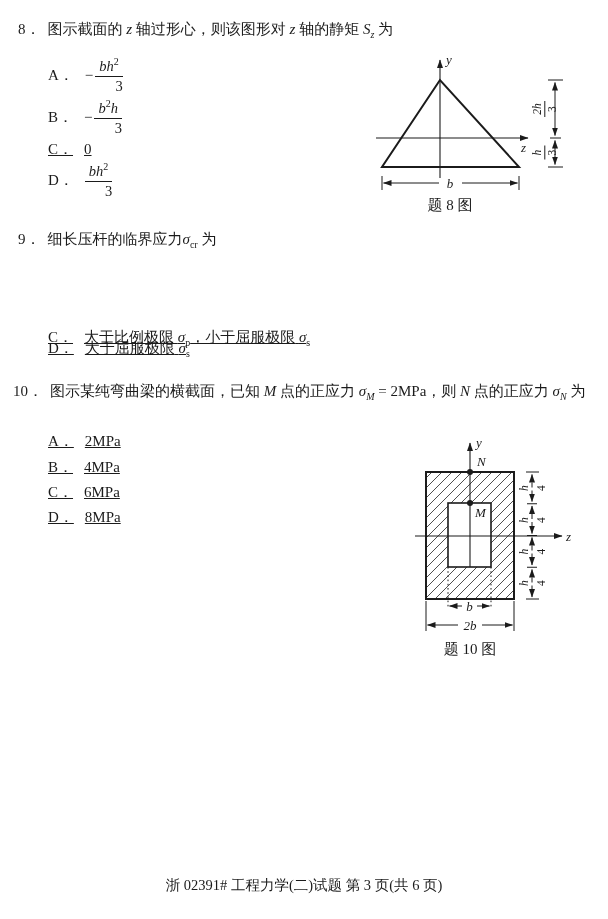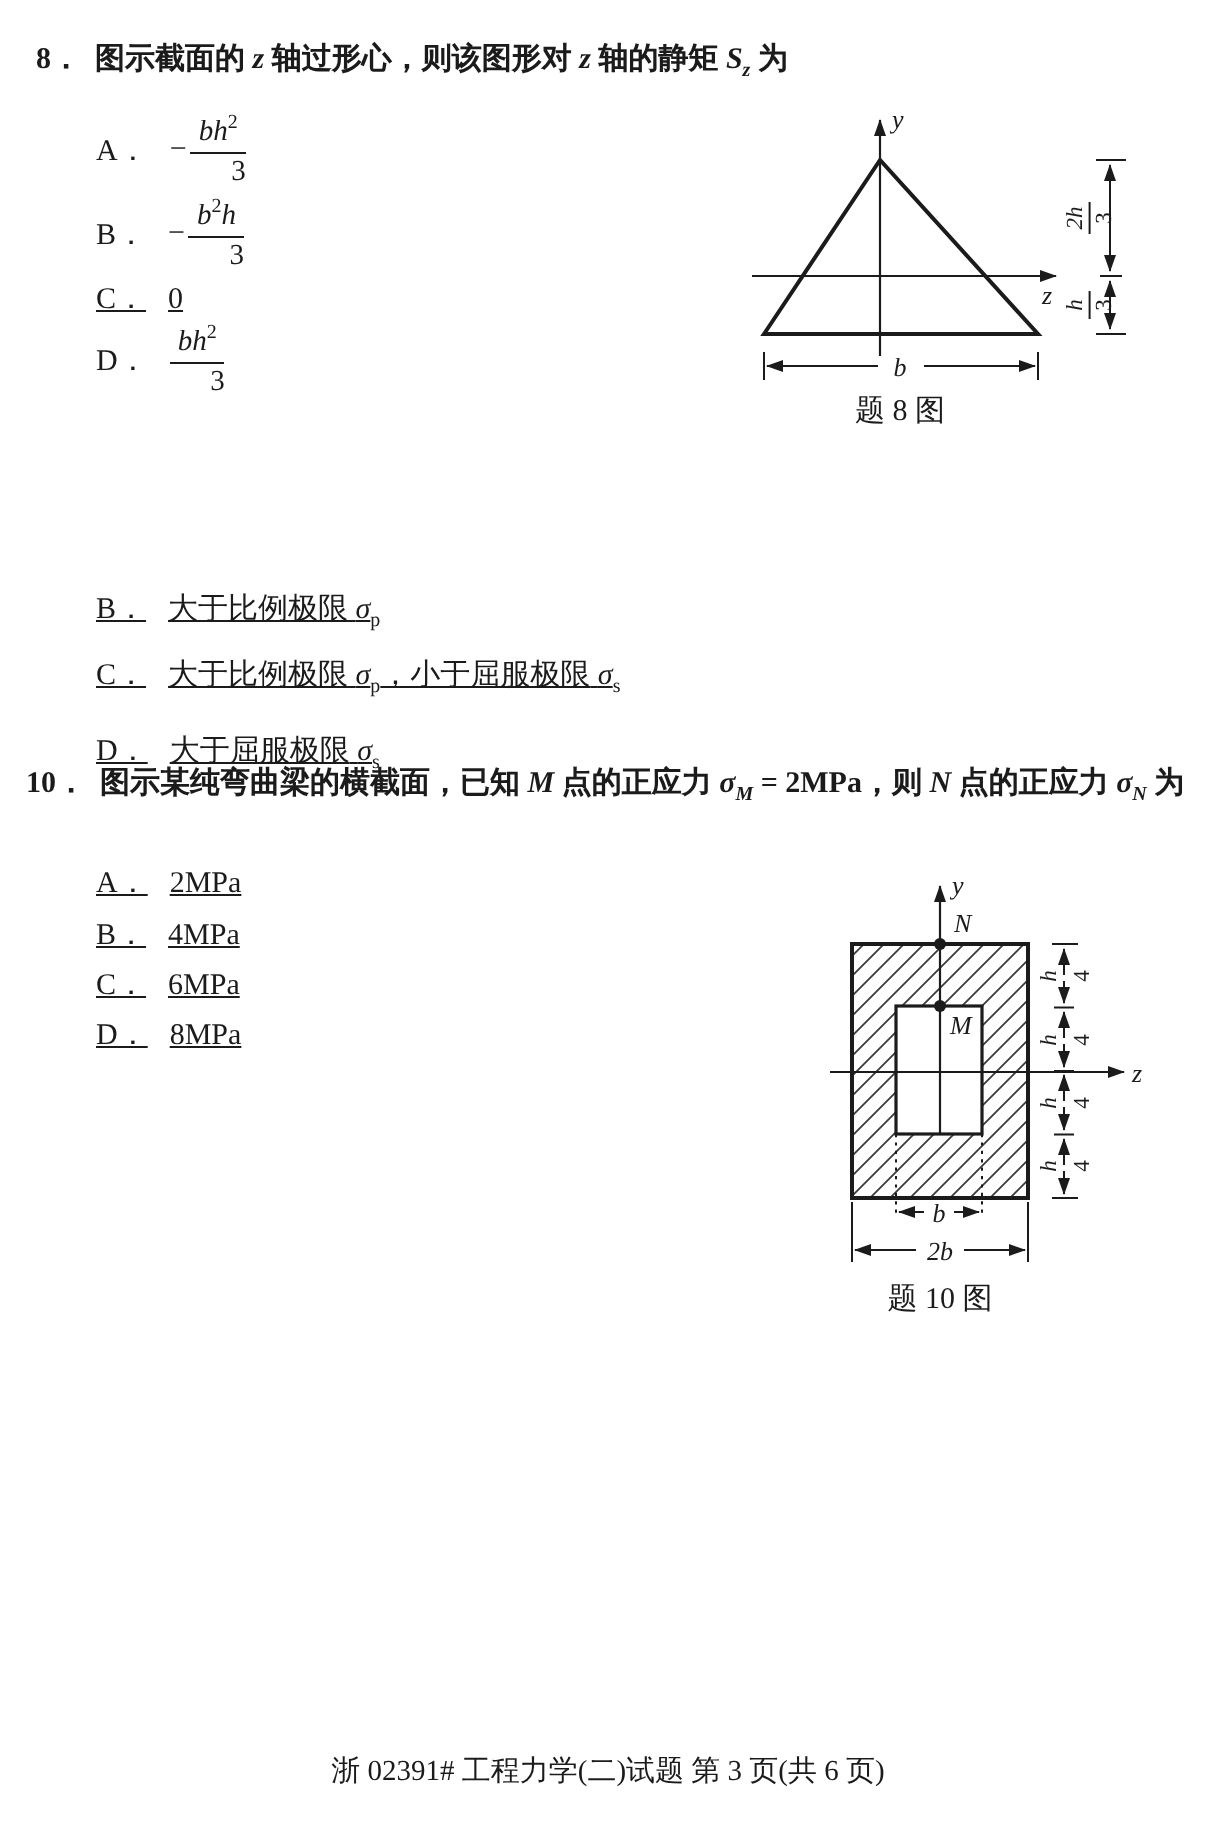--- a/index.html
+++ b/index.html
@@ -1,19 +1,19 @@
 <!DOCTYPE html>
 <html><head>
 <meta charset="utf-8">
 <style>
   html,body{margin:0;padding:0;background:#ffffff;}
   .page{position:relative;width:608px;height:919px;background:#ffffff;overflow:hidden;
         font-family:"Liberation Serif","DejaVu Serif",serif;color:#1b1b1b;}
   .abs{position:absolute;}
-  .stem{font-size:15px;white-space:nowrap;font-weight:bold;}
+  .stem{font-size:15px;white-space:nowrap;}
   .qnum{margin-right:7px;}
   .it{font-style:italic;}
   i{font-family:"Liberation Serif","DejaVu Serif",serif;}
   sub{font-size:10px;line-height:0;}
   sub.it{font-style:italic;}
   sup{font-size:10px;font-style:normal;}
   .opt{font-size:15px;white-space:nowrap;text-decoration:underline;}
   .optf{display:flex;align-items:center;font-size:15px;white-space:nowrap;}
   .ol{margin-right:11px;}
   .minus{margin-right:2px;}
@@ -104,28 +104,28 @@
       <line x1="17" y1="128" x2="17" y2="142"></line>
       <line x1="154" y1="128" x2="154" y2="142"></line>
       <line x1="74" y1="135" x2="18.5" y2="135" marker-end="url(#arr8)"></line>
       <line x1="97" y1="135" x2="152.5" y2="135" marker-end="url(#arr8)"></line>
     </g>
     <text x="85" y="140" text-anchor="middle" class="sl">b</text>
 
     <text x="85" y="162" text-anchor="middle" class="cap">题 8 图</text>
   </svg>
 
-
-  <div class="abs opt" style="left:48px;top:295px">
-    <span class="ol">B．</span><span>大于比例极限</span> <i>σ</i><sub>p</sub>
-  </div>
+  <div class="abs stem" style="left:18px;top:230px">
+    <span class="qnum">9．</span><span>细长压杆的临界应力</span><i>σ</i><sub>cr</sub><span> 为</span>
+  </div>
+
   <div class="abs opt" style="left:48px;top:328px">
     <span class="ol">C．</span><span>大于比例极限</span> <i>σ</i><sub>p</sub><span>，小于屈服极限</span> <i>σ</i><sub>s</sub>
   </div>
-  <div class="abs opt" style="left:48px;top:366px">
+  <div class="abs opt" style="left:48px;top:339px">
     <span class="ol">D．</span><span>大于屈服极限</span> <i>σ</i><sub>s</sub>
   </div>
 
   <div class="abs stem" style="left:13px;top:382px">
     <span class="qnum">10．</span><span>图示某纯弯曲梁的横截面，已知 </span><i>M</i><span> 点的正应力 </span><i>σ</i><sub class="it">M</sub><span> = 2MPa，则 </span><i>N</i><span> 点的正应力 </span><i>σ</i><sub class="it">N</sub><span> 为</span>
   </div>
 
   <div class="abs opt" style="left:48px;top:432px">
     <span class="ol">A．</span><span>2MPa</span>
   </div>

